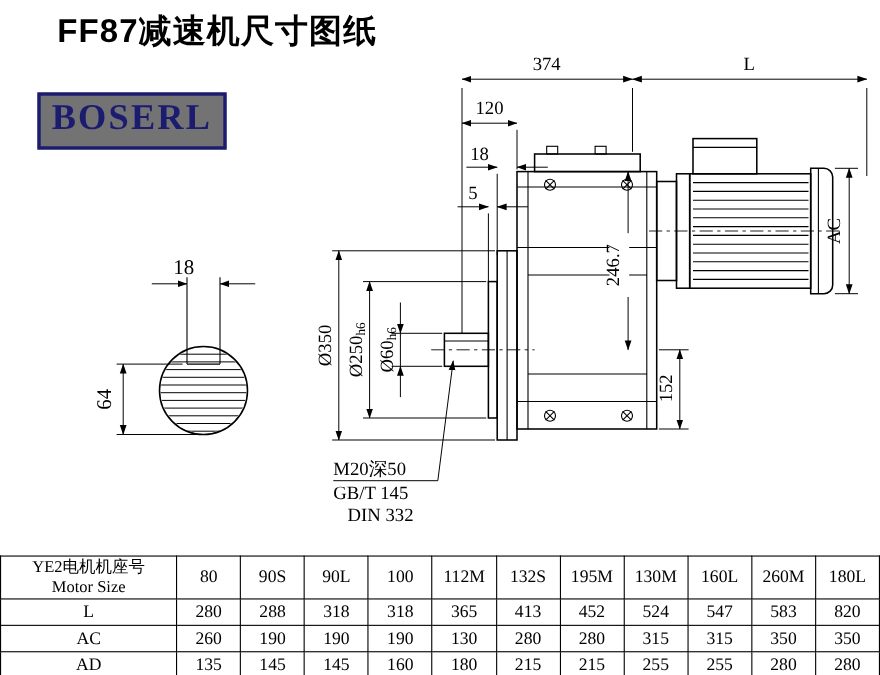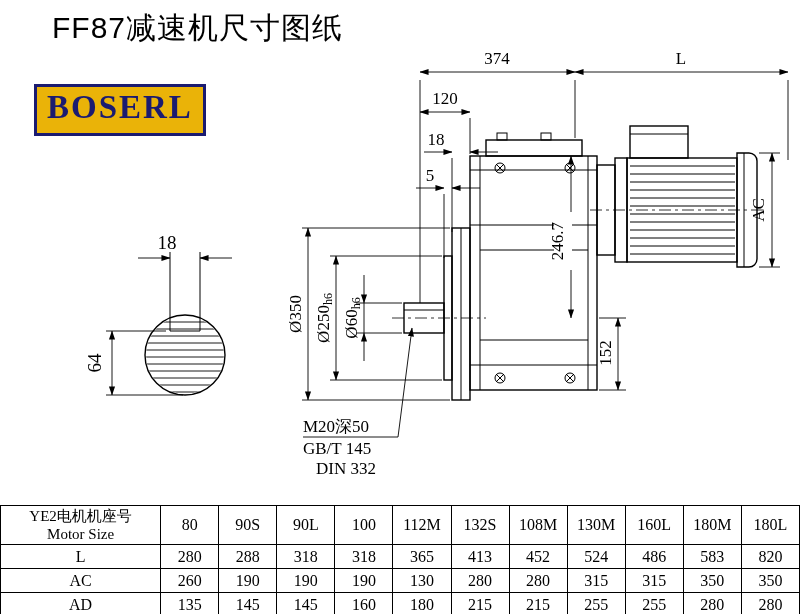--- a/index.html
+++ b/index.html
@@ -2,25 +2,25 @@
 <html><head>
 <meta charset="utf-8">
 <style>
   html,body{margin:0;padding:0}
   body{
     width:800px;height:614px;overflow:hidden;position:relative;
     background:#fff;font-family:"Liberation Serif",serif;color:#000;
   }
   .title{
     position:absolute;left:52px;top:8px;
-    font-family:"Liberation Sans",sans-serif;font-weight:normal;
+    font-family:"Liberation Sans",sans-serif;font-weight:bold;
     font-size:30px;letter-spacing:1px;white-space:nowrap;
   }
   .brand{
-    position:absolute;left:34px;top:84px;background:#eab308;
+    position:absolute;left:34px;top:84px;background:#737373;
     border:3px solid #1b1b70;padding:0 10px;line-height:40px;
   }
   .brand span{
     font-family:"Liberation Serif",serif;font-weight:bold;
     font-size:33px;color:#1b1b70;letter-spacing:2px;
   }
   svg.drawing{position:absolute;left:0;top:0}
   .drawing .o{stroke:#000;stroke-width:1.4;fill:none}
   .drawing .i{stroke:#000;stroke-width:1;fill:none}
   .drawing .ext{stroke:#000;stroke-width:0.9;fill:none}
@@ -199,37 +199,37 @@
     <td class="hdrcell">
       <div>YE2电机机座号</div>
       <div>Motor Size</div>
     </td>
     <td>80</td>
     <td>90S</td>
     <td>90L</td>
     <td>100</td>
     <td>112M</td>
     <td>132S</td>
-    <td>108M</td>
+    <td>195M</td>
     <td>130M</td>
     <td>160L</td>
-    <td>180M</td>
+    <td>260M</td>
     <td>180L</td>
   </tr>
   <tr>
     <td>L</td>
     <td>280</td>
     <td>288</td>
     <td>318</td>
     <td>318</td>
     <td>365</td>
     <td>413</td>
     <td>452</td>
     <td>524</td>
-    <td>486</td>
+    <td>547</td>
     <td>583</td>
     <td>820</td>
   </tr>
   <tr>
     <td>AC</td>
     <td>260</td>
     <td>190</td>
     <td>190</td>
     <td>190</td>
     <td>130</td>

